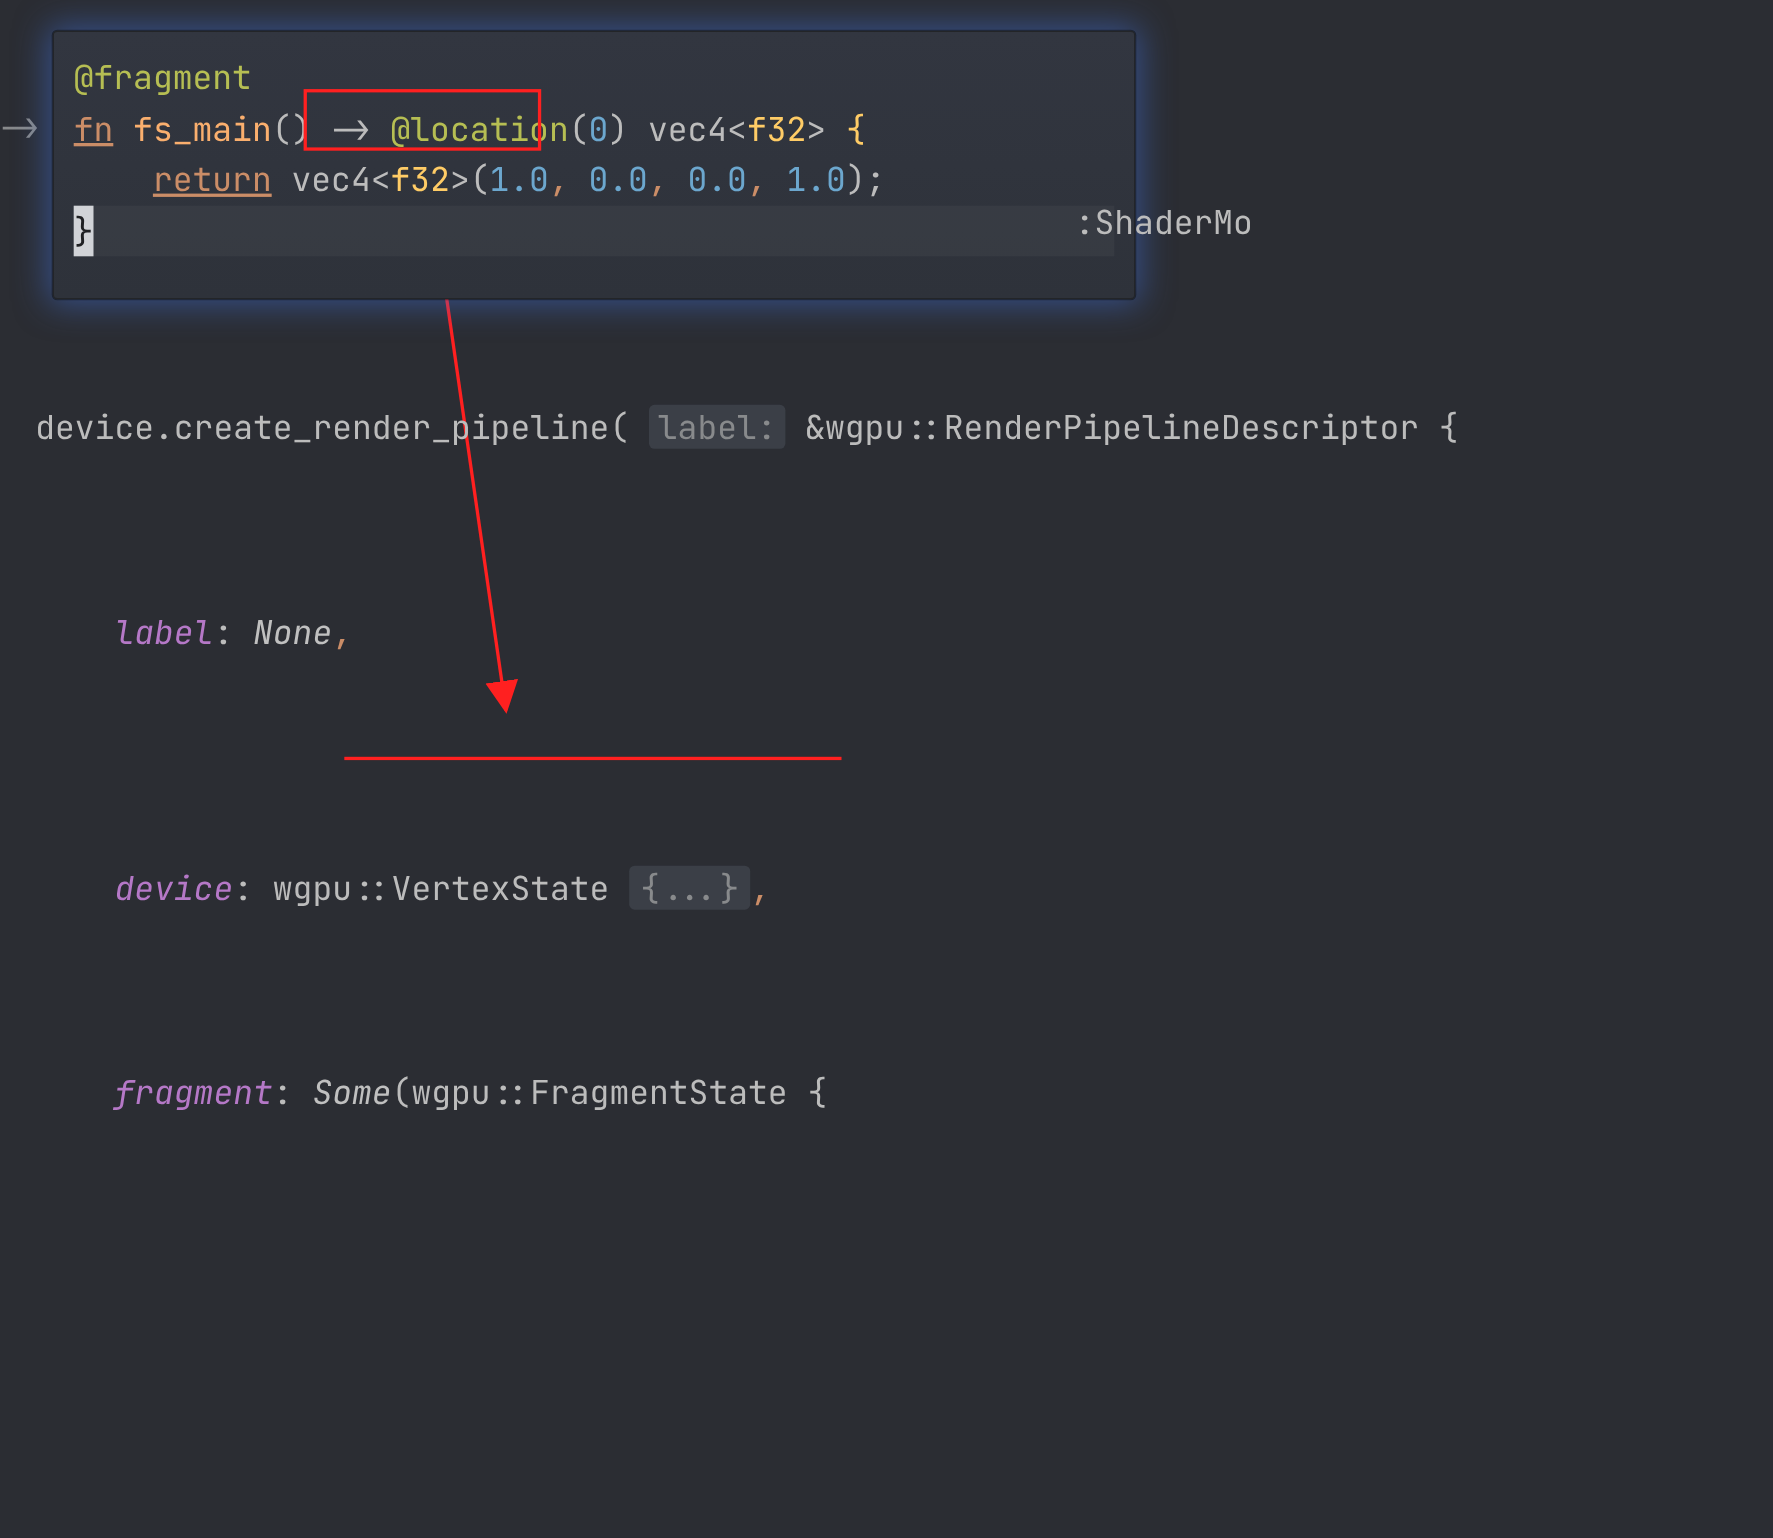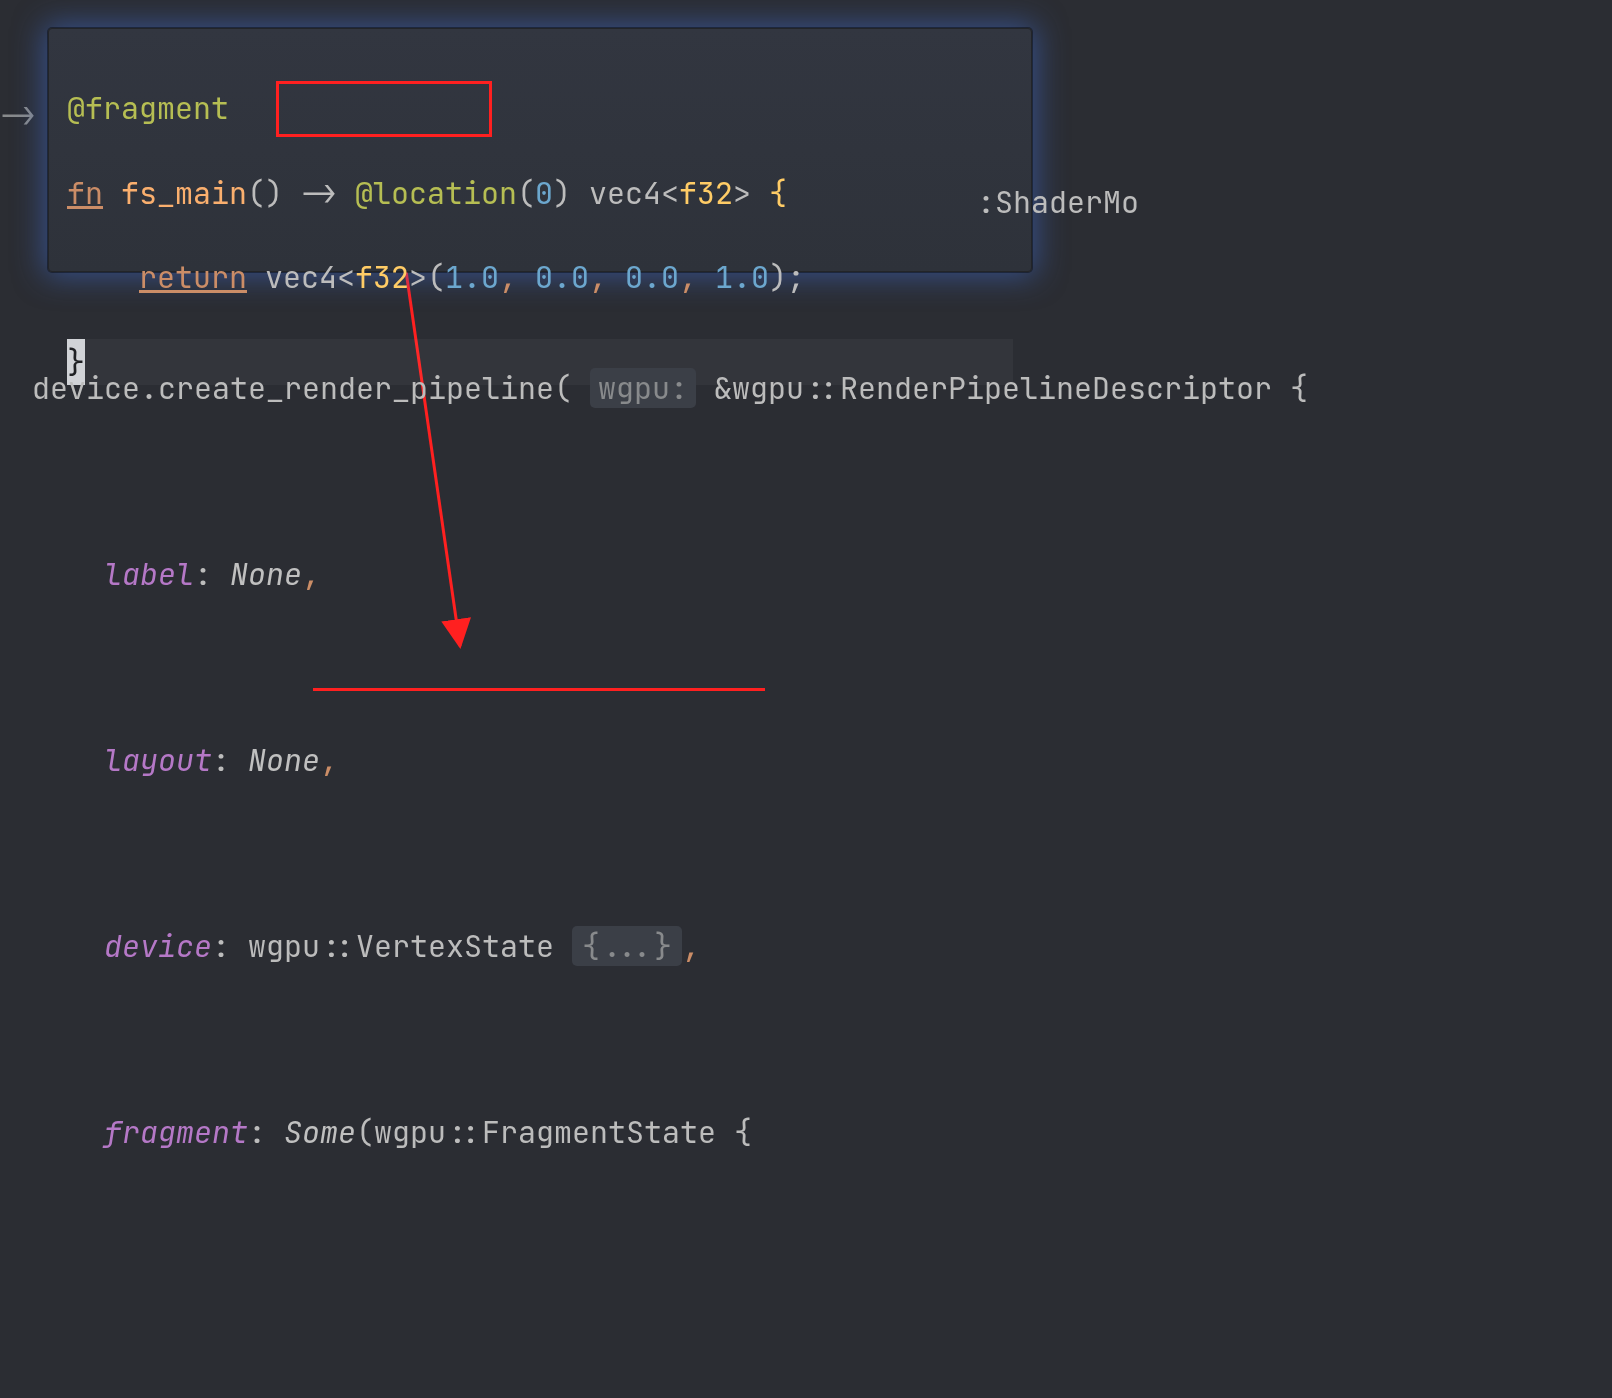--- a/index.html
+++ b/index.html
@@ -35,21 +35,21 @@
   .topline{position:absolute;left:50px;top:-10px;white-space:pre;color:var(--fg-dim);}
 
   
   .tip{
     position:absolute;left:48px;top:28px;width:982px;height:242px;
     background:linear-gradient(var(--bg-tooltip),var(--bg-tooltip2));
     border:1px solid #232528;border-radius:4px;
     box-shadow:0 0 0 1px rgba(0,0,0,.4),0 0 30px 4px rgba(64,110,210,.55);
   }
   .tip .codearea{position:absolute;left:0;top:0;right:0;bottom:0;padding:18px 18px 14px 18px;}
-  .tipline{white-space:pre;margin-top:38px;}
+  .tipline{white-space:pre;}
   .tipline.cursor{background:var(--cursorline);}
   .cursorcell{display:inline-block;background:#d1d3d7;color:#1f2023;}
 
   .shadermo{position:absolute;left:977px;top:179px;white-space:pre;color:var(--fg);}
 
   
   .maincode{position:absolute;left:32px;top:272px;white-space:pre;}
   .cl{min-height:1.55em;}
 
   
@@ -105,25 +105,24 @@
     <defs>
       <marker id="ah" markerWidth="12" markerHeight="12" refX="9" refY="5" orient="auto">
         <path d="M0,0 L10,5 L0,10 z" fill="#ff2020"></path>
       </marker>
     </defs>
     <line x1="386" y1="132" x2="460" y2="646" stroke="#ff2020" stroke-width="3" marker-end="url(#ah)"></line>
   </svg>
 
   
   <div class="maincode">
-    <div class="cl"><span>device.</span><span>create_render_pipeline</span><span class="punc">( </span><span class="inlay">wgpu:</span><span class="punc"> </span><span>&amp;</span><span>wgpu</span><span>::</span><span>RenderPipelineDescriptor</span><span> {</span></div>
+    <div class="cl"><span>device.</span><span>create_render_pipeline</span><span class="punc">( </span><span class="inlay">label:</span><span class="punc"> </span><span>&amp;</span><span>wgpu</span><span>::</span><span>RenderPipelineDescriptor</span><span> {</span></div>
 
     <div class="cl">    <span class="fld">label</span><span class="punc">: </span><span class="it">None</span><span class="comma">,</span></div>
 
-    <div class="cl">    <span class="fld">layout</span><span class="punc">: </span><span class="it">None</span><span class="comma">,</span></div>
 
     <div class="cl">    <span class="fld">device</span><span class="punc">: </span><span>wgpu</span><span>::</span><span>VertexState</span> <span class="fold">{...}</span><span class="comma">,</span></div>
 
     <div class="cl">    <span class="fld">fragment</span><span class="punc">: </span><span class="it">Some</span><span class="punc">(</span><span>wgpu</span><span>::</span><span>FragmentState</span> <span class="punc">{</span></div>
 
 
     
 
     
 

